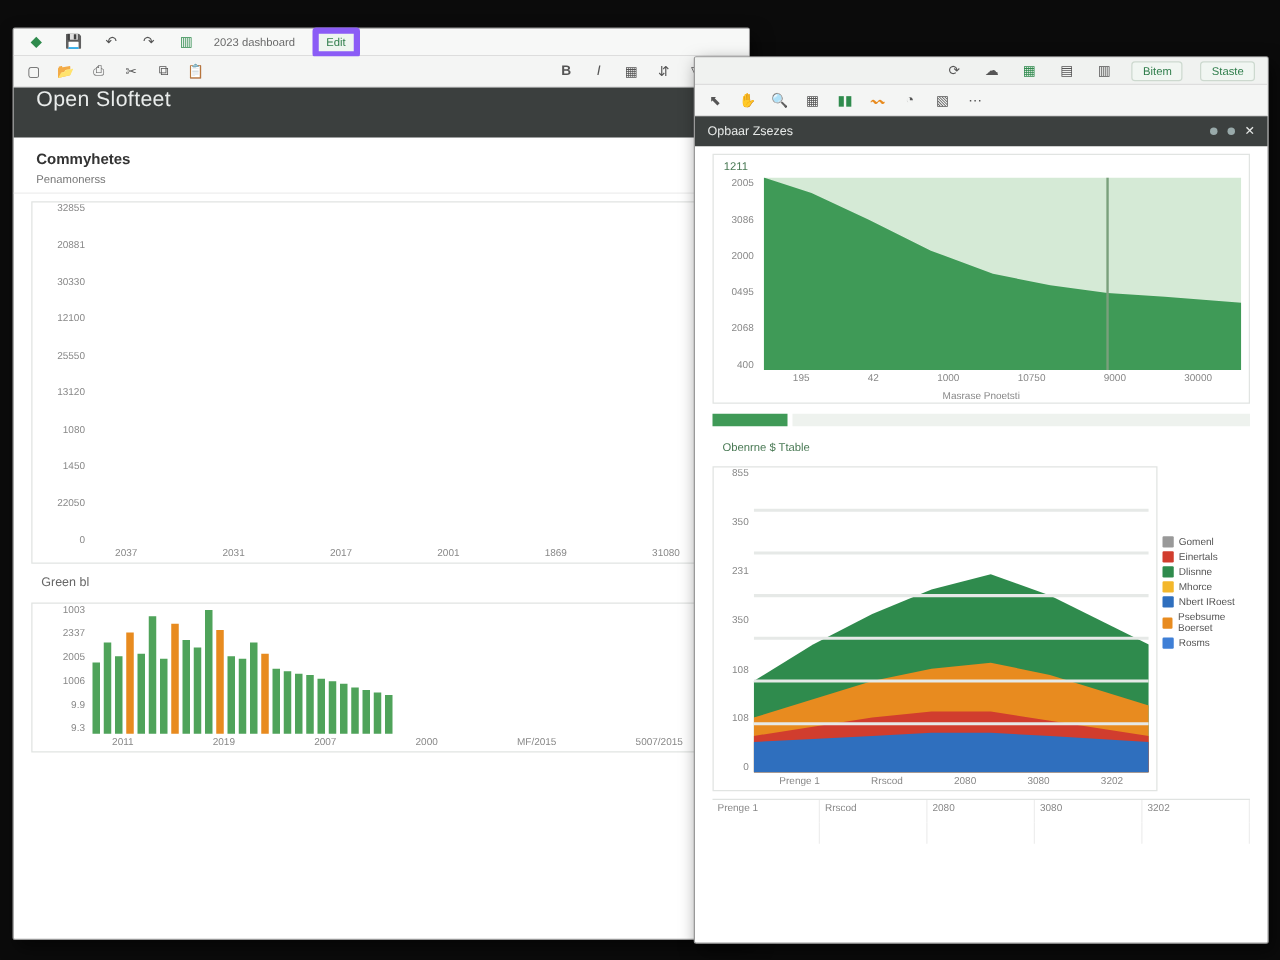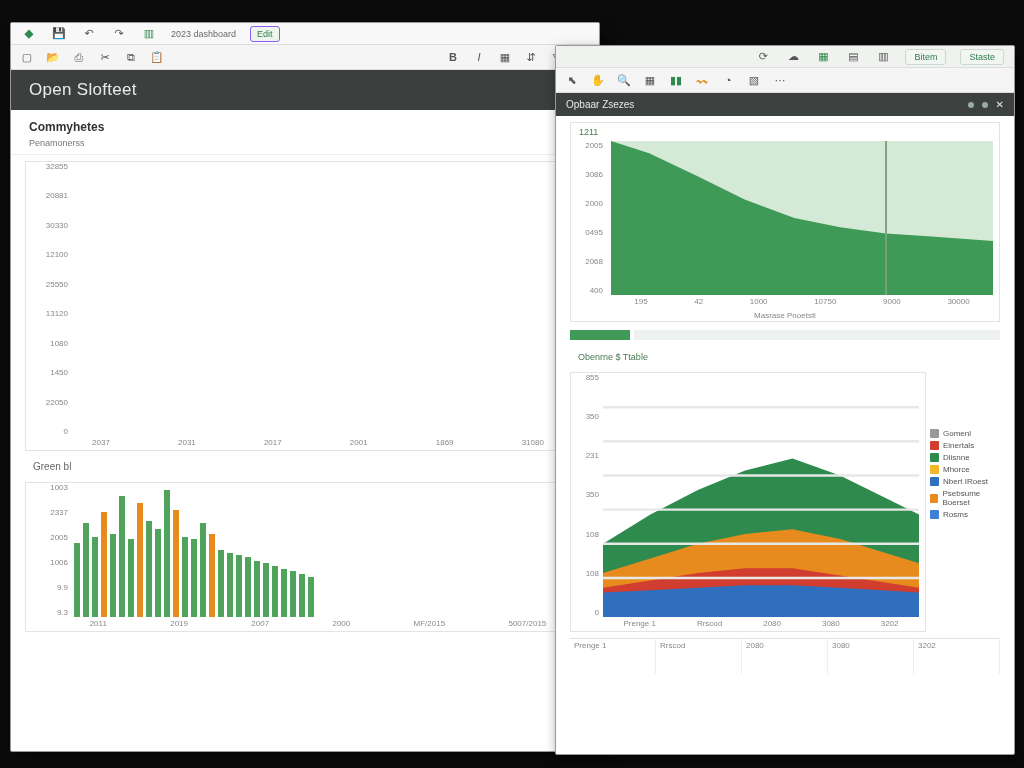--- a/index.html
+++ b/index.html
@@ -13,23 +13,23 @@
   .win-b { left: 555px; top: 45px; width: 460px; height: 710px; z-index: 2; }
 
   .tabstrip { height: 24px; background: #e4e7e6; display: flex; align-items: flex-end; gap: 4px; padding: 0 6px; border-bottom: 1px solid #bbb; }
   .tab { font-size: 9px; padding: 3px 10px; background: #f5f7f6; border: 1px solid #bbb; border-bottom: none; border-radius: 3px 3px 0 0; color: #3a6b49; }
   .tab.alt { background: #e8efe9; }
 
   .mainmenu { height: 22px; background: #f7f8f7; border-bottom: 1px solid #ddd; display: flex; align-items: center; gap: 14px; padding: 0 10px; }
   .toolbar { background: #f4f5f4; border-bottom: 1px solid #ddd; display: flex; align-items: center; gap: 10px; padding: 4px 8px; flex-wrap: wrap; }
   .toolbar .ico, .mainmenu .ico { width: 16px; height: 16px; display: inline-flex; align-items: center; justify-content: center; font-size: 11px; color: #555; }
   .tb-label { font-size: 9px; color: #6a6a6a; }
-  .pill { font-size: 9px; color: #2e7d4a; padding: 2px 6px; border: 1px solid #8b5cf6; border-radius: 3px; background:#eef5ef; }
-
-  .darkbar { background: #3b3f3e; color: #e9eceb; height: 40px; display: flex; align-items: center; padding: 0 18px; font-size: 17px; letter-spacing: .3px; }
+  .pill { font-size: 9px; color: #2e7d4a; padding: 2px 6px; border: 5px solid #8b5cf6; border-radius: 3px; background:#eef5ef; }
+
+  .darkbar { background: #3b3f3e; color: #e9eceb; height: 40px; display: flex; padding: 0 18px; font-size: 17px; letter-spacing: .3px; }
   .sub1 { font-size: 12px; color: #333; padding: 10px 18px 4px; font-weight: 600; }
   .sub2 { font-size: 9px; color: #777; padding: 0 18px 6px; border-bottom: 1px solid #eee; }
 
   .chart-box { margin: 6px 14px; border: 1px solid #e1e4e2; background: #fff; position: relative; }
   .ct { font-size: 10px; color: #666; padding: 4px 8px; }
   .plot { position: relative; }
   .yaxis { position: absolute; left: 2px; top: 0; bottom: 14px; width: 44px; display: flex; flex-direction: column; justify-content: space-between; }
   .yt { font-size: 8px; color: #888; text-align: right; padding-right: 4px; }
   .xaxis { position: absolute; left: 32px; right: 6px; bottom: 0; height: 12px; display: flex; justify-content: space-around; }
   .xt { font-size: 8px; color: #888; }
@@ -146,21 +146,21 @@
         <span class="xt">2031</span>
         <span class="xt">2017</span>
         <span class="xt">2001</span>
         <span class="xt">1869</span>
         <span class="xt">31080</span>
       </div>
     </div>
   </div>
 
   <div class="ct" style="margin:0 14px">Green bl</div>
-  <div class="chart-box" style="height:150px">
+  <div class="chart-box" style="height:120px">
     <div class="plot" style="height:100%">
       <div class="yaxis">
         <span class="yt">1003</span>
         <span class="yt">2337</span>
         <span class="yt">2005</span>
         <span class="yt">1006</span>
         <span class="yt">9.9</span>
         <span class="yt">9.3</span>
       </div>
       <div class="bars2" id="bars2">

